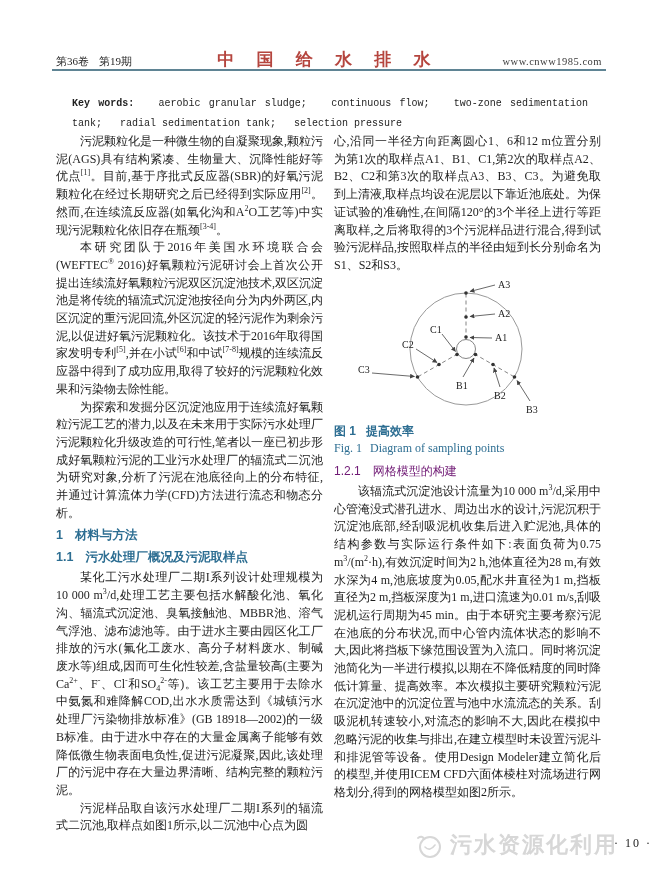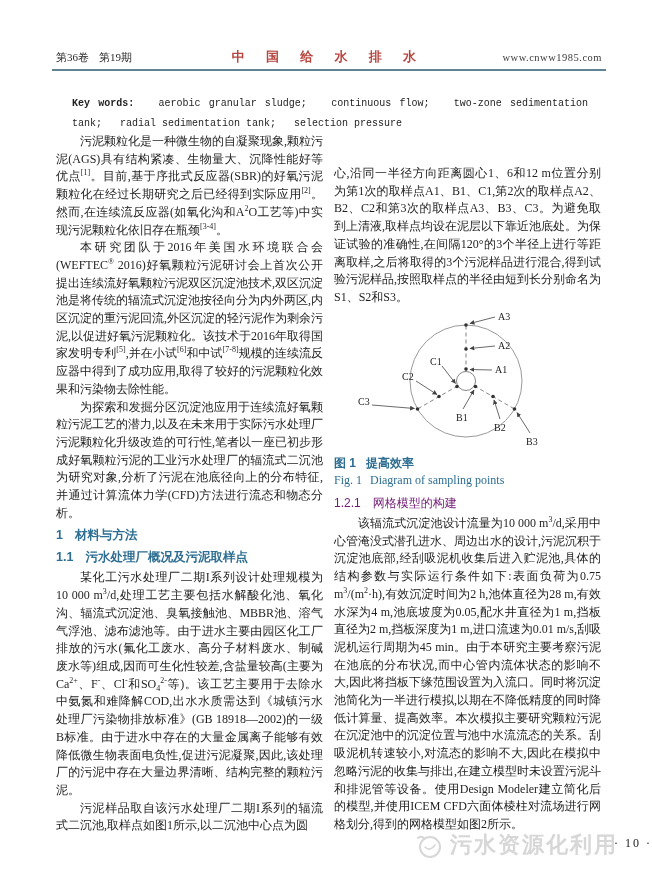--- a/index.html
+++ b/index.html
@@ -22,21 +22,21 @@
   }
   
   .jheader{
     position:absolute;left:56px;right:50px;top:48px;
     display:flex;justify-content:space-between;align-items:baseline;
     font-size:11px;color:#2a2a2a;
   }
   .jheader .vol span{margin-right:10px;}
   .jtitle{
     color:var(--title-red);
-    font-size:13px;font-weight:bold;letter-spacing:9px;
+    font-size:17px;font-weight:bold;letter-spacing:9px;
     transform:translateX(6px);
   }
   .jsite{font-size:10.5px;color:#3a3a3a;letter-spacing:0.5px;}
   .jrule{
     position:absolute;left:52px;right:46px;top:69px;height:2px;
     background:var(--rule-teal);
   }
   
   .keywords{
     position:absolute;left:72px;right:64px;top:84px;
@@ -46,21 +46,21 @@
   }
   .keywords b{font-weight:bold;}
   
   .col{position:absolute;top:133px;width:267px;}
   .col-left{left:56px;}
   .col-right{left:334px;}
   .col p{
     margin:0;font-size:12px;line-height:17.7px;
     text-align:justify;text-indent:2em;
   }
-  .col p.no-indent{text-indent:0;margin-top:32px;}
+  .col p.no-indent{text-indent:0;}
   sup{font-size:8px;line-height:0;vertical-align:super;}
   sub{font-size:8px;line-height:0;vertical-align:sub;}
   .h2,.h3{
     margin:5px 0 3px;font-size:12.5px;font-weight:bold;
     color:var(--heading-blue);
     font-family:"Liberation Sans","DejaVu Sans",sans-serif;
   }
   .h3.light{font-weight:normal;font-size:12px;color:#701a75;}
   .h2 .num,.h3 .num{margin-right:12px;}
   

